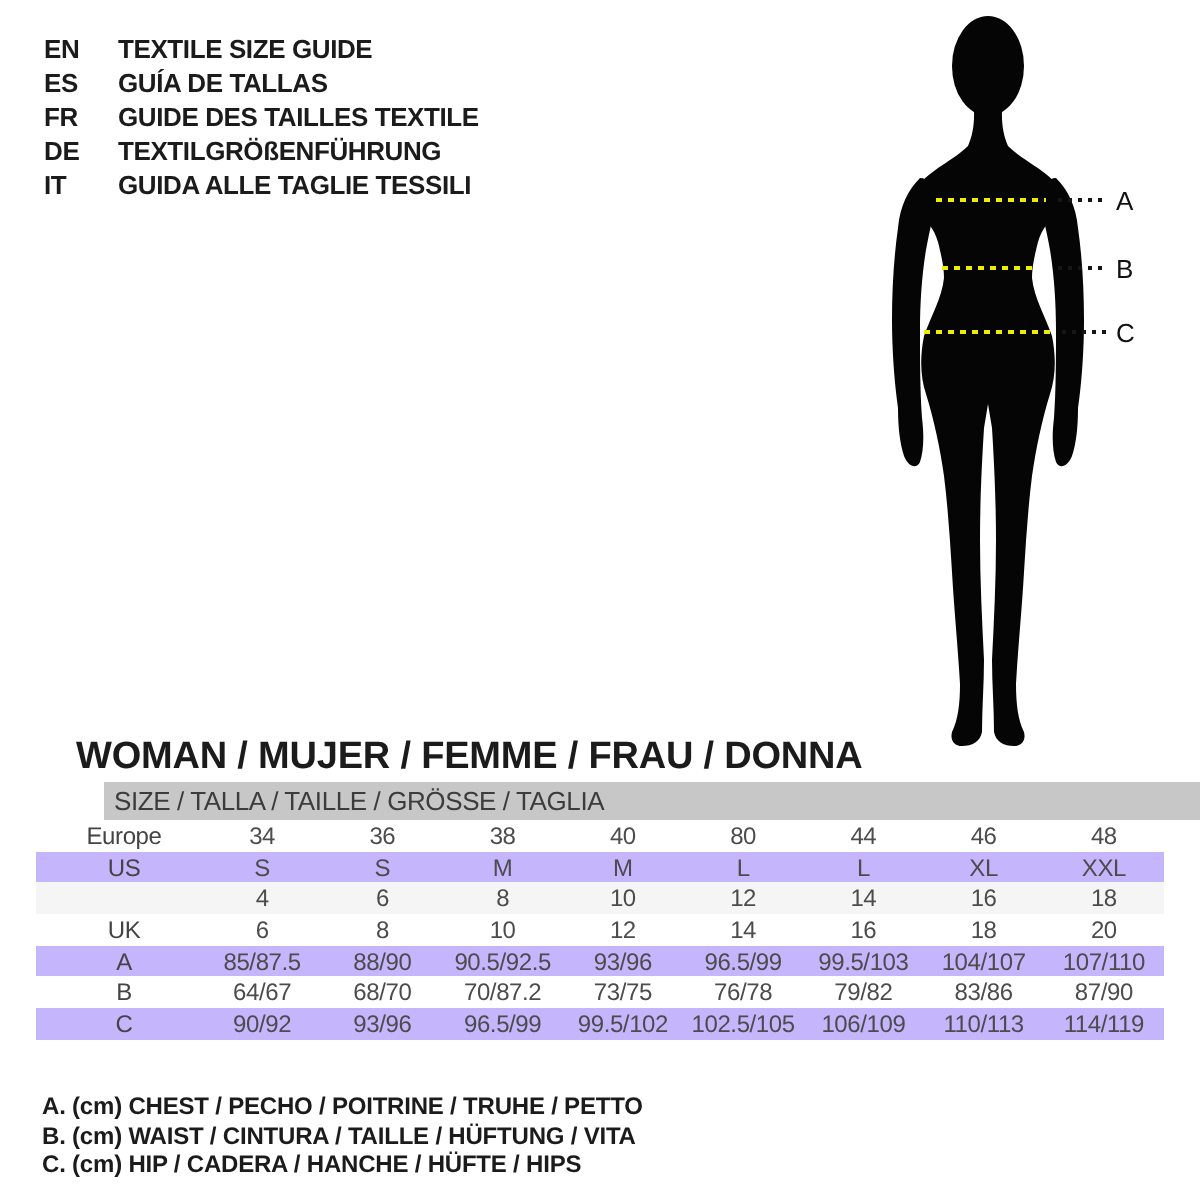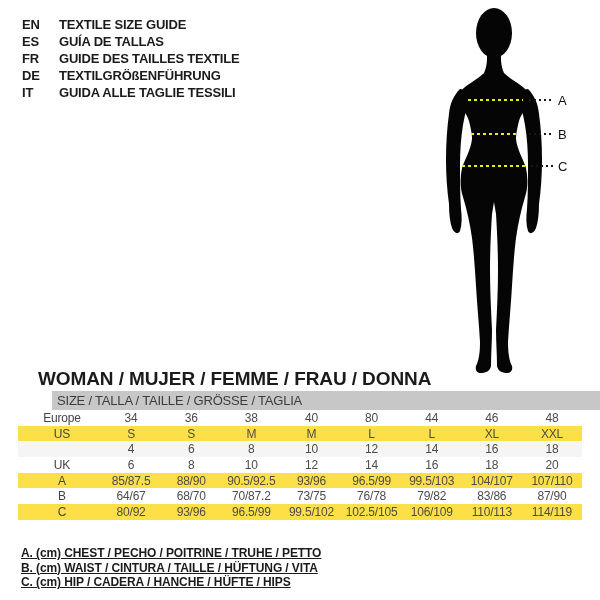--- a/index.html
+++ b/index.html
@@ -33,27 +33,27 @@
   .woman-title{position:absolute;left:38px;top:368px;font-size:19px;font-weight:bold;
                letter-spacing:-0.1px;white-space:nowrap;}
   .size-band{position:absolute;left:18px;top:391px;width:559px;height:19px;background:#c7c7c7;
              color:#3c3c3c;font-size:13px;line-height:19px;padding-left:5px;letter-spacing:-0.2px;margin-left:34px;}
   .size-table{position:absolute;left:18px;top:410px;width:564px;border-collapse:collapse;
               table-layout:fixed;}
   .size-table td{height:15.7px;padding:0;font-size:12px;color:#4c4c4c;text-align:center;
                  letter-spacing:-0.2px;white-space:nowrap;}
   .size-table td.lbl{width:78px;text-align:center;padding-left:5px;color:#444;}
   tr.shade-plain{background:#ffffff;}
-  tr.shade-mid{background:#fde047;}
+  tr.shade-mid{background:#c4b5fd;}
   tr.shade-light{background:#f5f5f5;}
 
   
   .legend{position:absolute;left:21px;top:546px;}
   .legend-line{font-size:12px;font-weight:bold;line-height:14.6px;letter-spacing:-0.1px;
-               white-space:nowrap;color:#1b1b1b;text-decoration:underline;}
+               white-space:nowrap;color:#1b1b1b;}
 </style>
 </head>
 <body>
 
 <div class="page">
 
   <div class="lang-block">
     <div class="lang-row">
       <span class="lang-code">EN</span>
       <span class="lang-title">TEXTILE SIZE GUIDE</span>
@@ -219,21 +219,21 @@
       <td>68/70</td>
       <td>70/87.2</td>
       <td>73/75</td>
       <td>76/78</td>
       <td>79/82</td>
       <td>83/86</td>
       <td>87/90</td>
     </tr>
         <tr class="shade-mid">
       <td class="lbl">C</td>
-      <td>80/92</td>
+      <td>90/92</td>
       <td>93/96</td>
       <td>96.5/99</td>
       <td>99.5/102</td>
       <td>102.5/105</td>
       <td>106/109</td>
       <td>110/113</td>
       <td>114/119</td>
     </tr>
       </tbody>
   </table>

